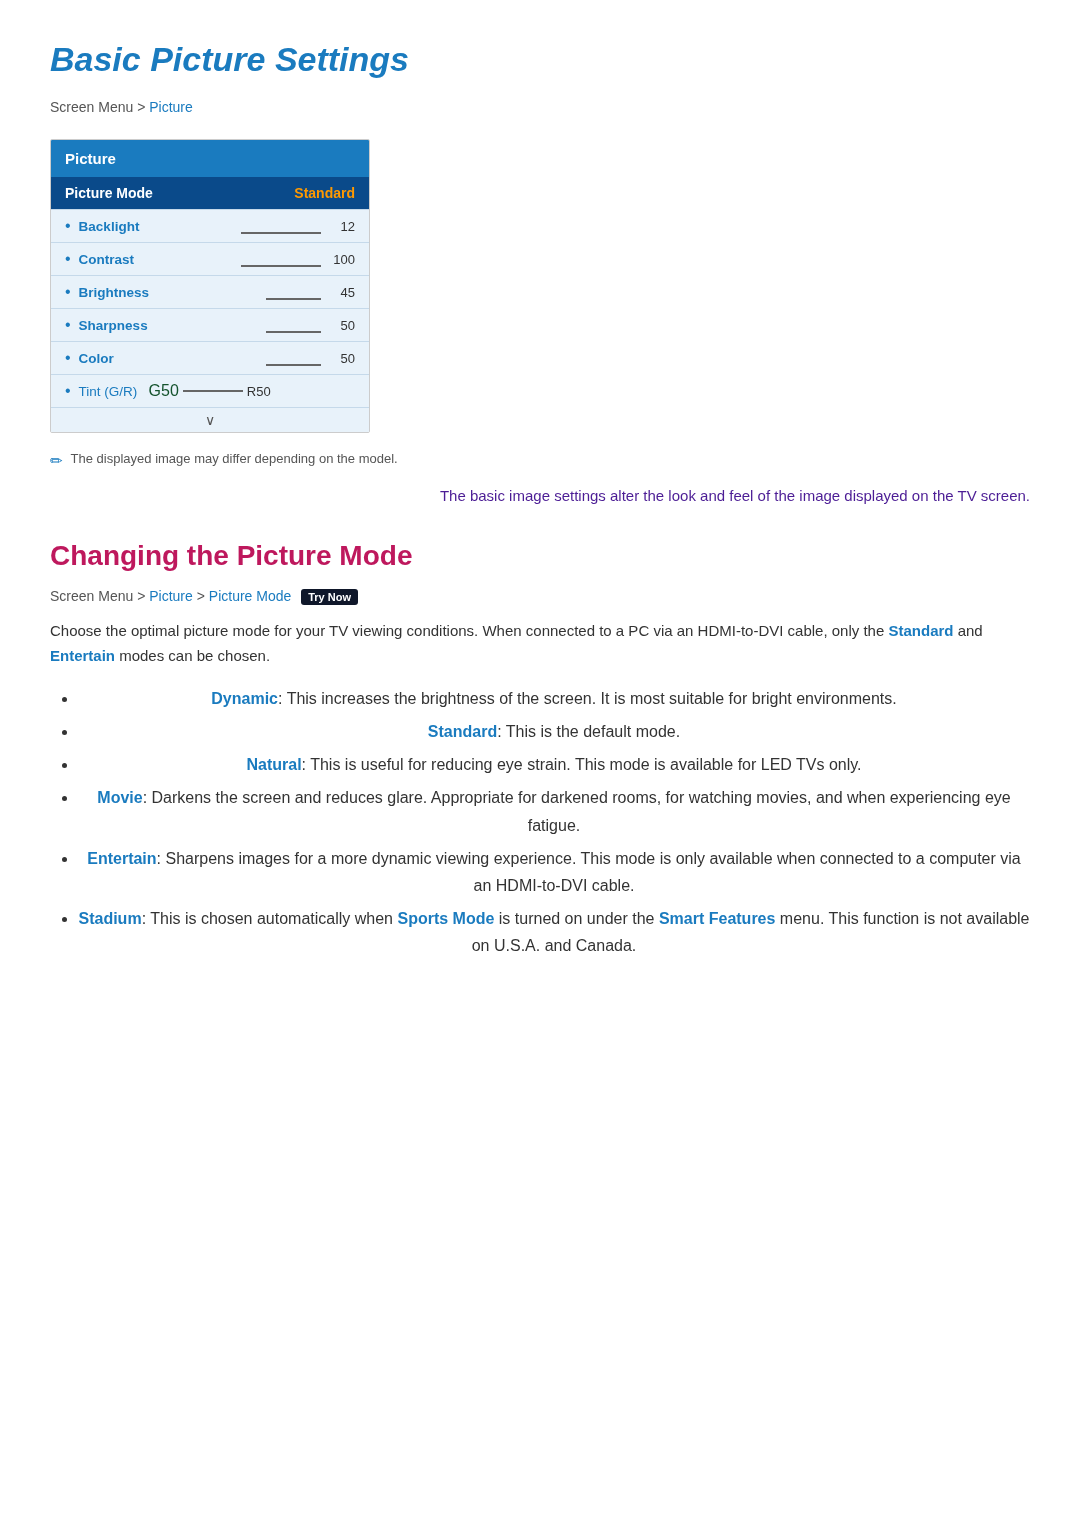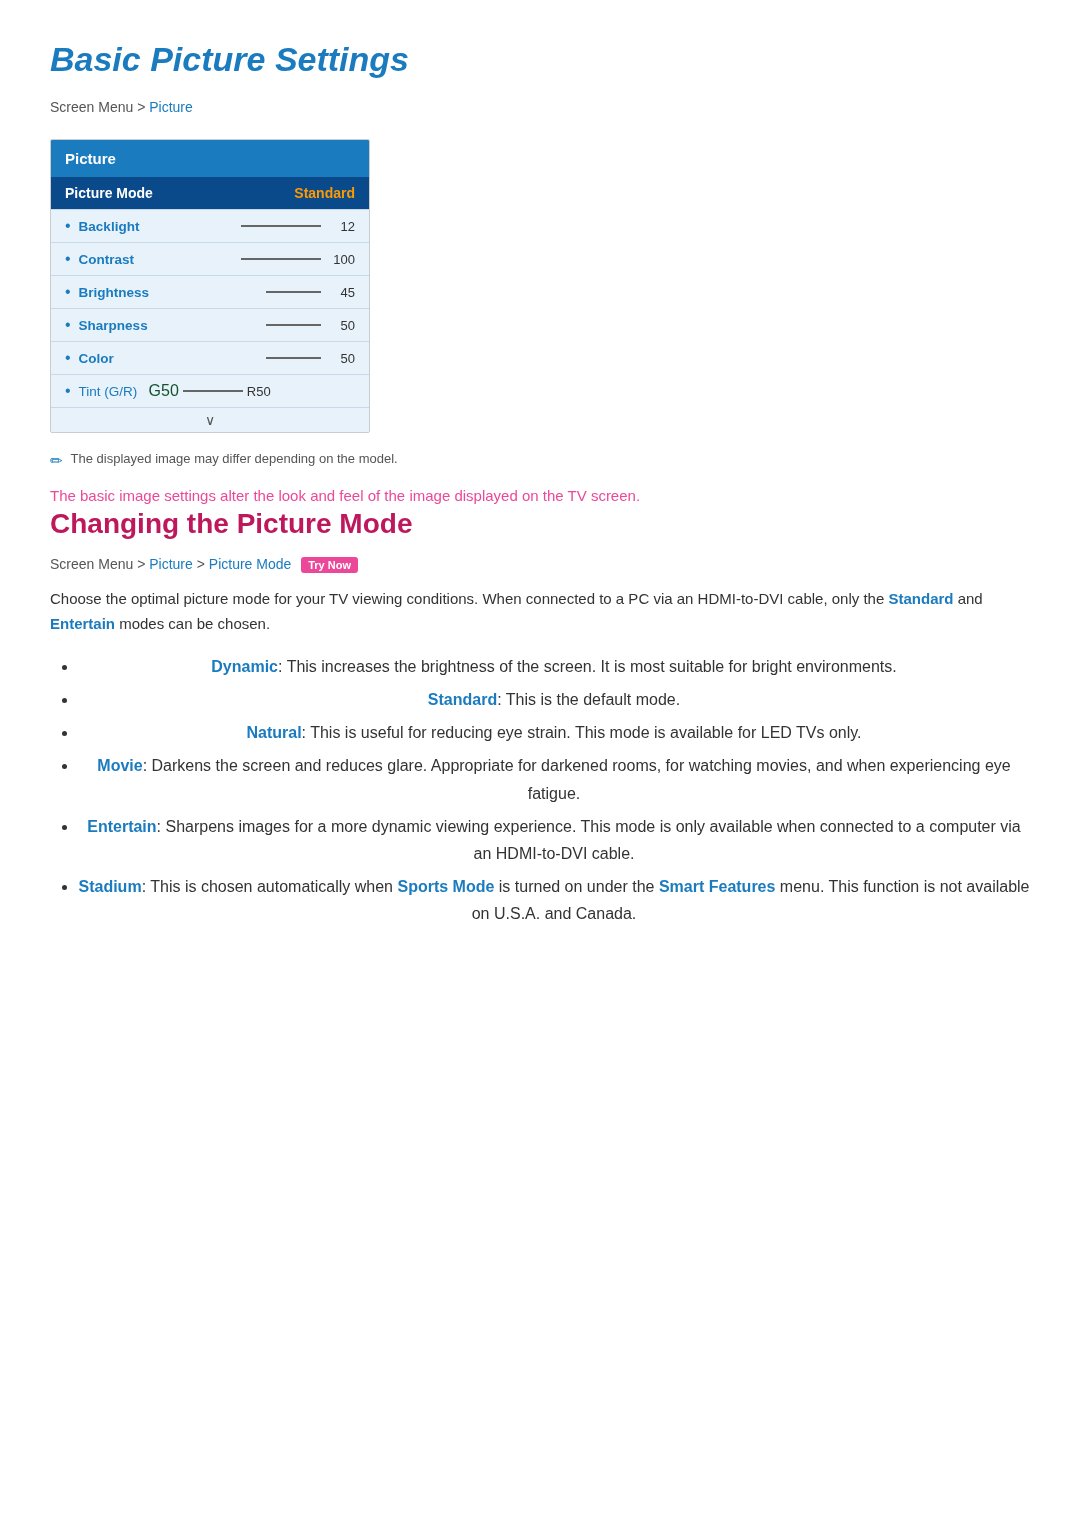--- a/index.html
+++ b/index.html
@@ -82,21 +82,21 @@
     }
 
     .menu-item-row .label {
       flex: 1;
       color: #1a7bbf;
       font-weight: bold;
     }
 
     .menu-item-row .slider-area {
       display: flex;
-      align-items: center;
+      align-items: flex-end;
       gap: 6px;
       flex-shrink: 0;
     }
 
     .slider-line {
       width: 80px;
       height: 2px;
       background: #666;
       position: relative;
     }
@@ -171,22 +171,24 @@
     }
 
     .note-icon {
       color: #1a7bbf;
       font-size: 15px;
       margin-top: 1px;
     }
 
     .body-text {
       font-size: 15px;
-      color: #ec4899;
+      color: #4c1d95;
+      margin-bottom: 32px;
       line-height: 1.6;
+      text-align: right;
     }
 
     h2.section-title {
       font-size: 28px;
       font-weight: bold;
       color: #be185d;
       margin-bottom: 16px;
     }
 
     .breadcrumb2 {
@@ -194,21 +196,21 @@
       color: #555;
       margin-bottom: 14px;
     }
 
     .breadcrumb2 .link {
       color: #1a7bbf;
     }
 
     .try-now-badge {
       display: inline-block;
-      background: #ec4899;
+      background: #0f172a;
       color: #fff;
       font-size: 11px;
       font-weight: bold;
       border-radius: 3px;
       padding: 2px 7px;
       margin-left: 6px;
       vertical-align: middle;
     }
 
     .intro-text {

